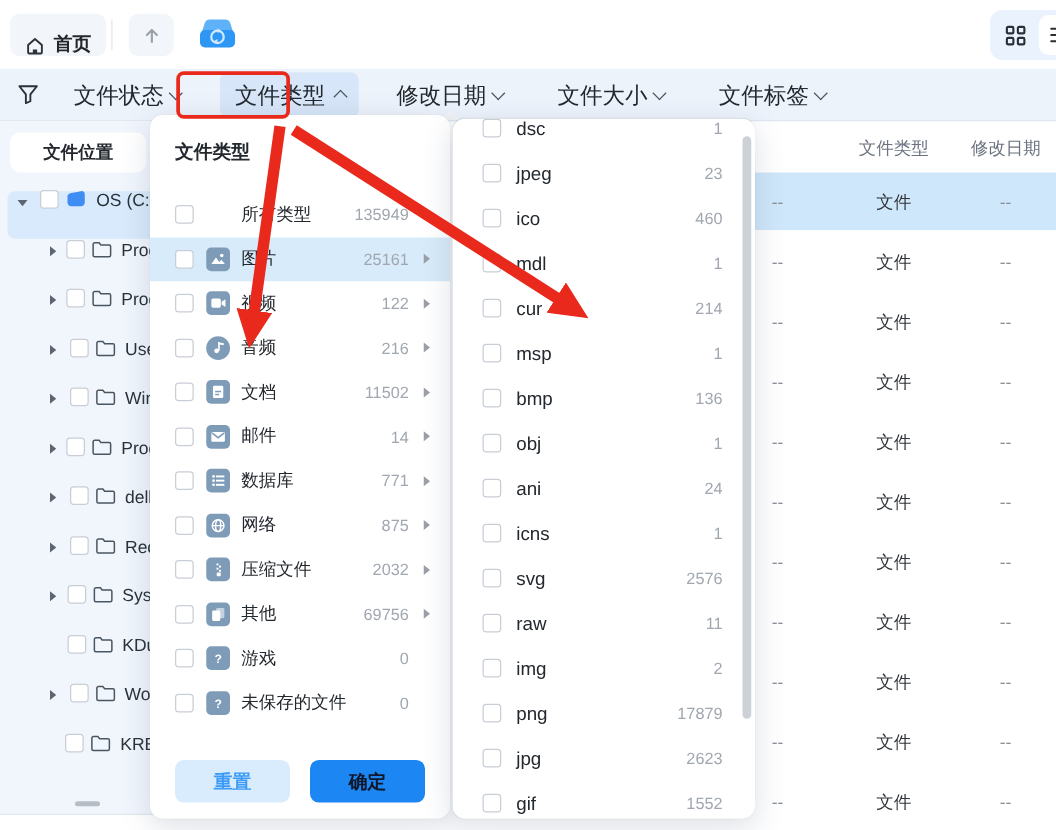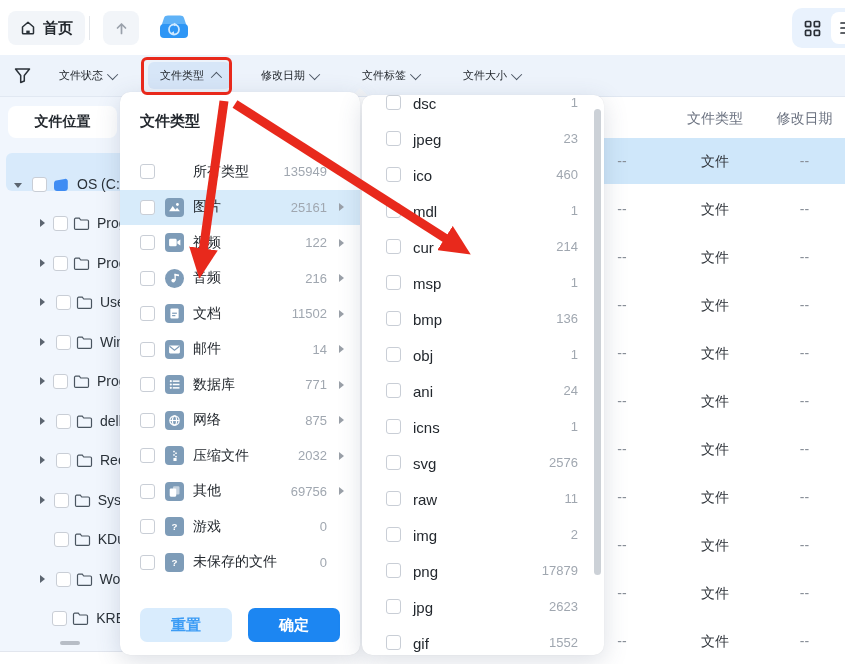--- a/index.html
+++ b/index.html
@@ -4,51 +4,51 @@
 <style>
   * { margin:0; padding:0; box-sizing:border-box; }
   html,body { width:845px; height:664px; overflow:hidden; background:#fff;
     font-family:"Liberation Sans","DejaVu Sans",sans-serif; color:#23282e; }
   #stage { position:relative; width:845px; height:664px; }
 
   
   #topbar { position:absolute; left:0; top:0; width:845px; height:55px; background:#fff; }
   .tb-btn { position:absolute; display:flex; align-items:center; gap:7px; background:#f2f5f9;
     border-radius:8px; height:34px; top:11px; padding:0 12px; cursor:pointer; }
-  #home-btn { left:8px; }
+  #home-btn { left:8px;align-items:flex-end; }
   #home-btn .lbl { font-size:15px; font-weight:bold; }
   #tb-divider { position:absolute; left:89px; top:16px; width:1px; height:24px; background:#e3e6ea; }
   #up-btn { left:103px; width:36px; justify-content:center; padding:0; color:#9aa1ab; font-size:17px; }
   #drive-ic { position:absolute; left:158px; top:14px; }
   #page-title { position:absolute; left:200px; top:19px; font-size:16px; font-weight:bold; }
   #view-switch { position:absolute; left:792px; top:8px; width:75px; height:40px; background:#e9f2fd;
     border-radius:10px; display:flex; align-items:center; padding-left:12px; gap:10px; }
   #list-btn { background:#fff; border-radius:8px; width:34px; height:32px; display:flex;
     align-items:center; justify-content:center; }
 
   
   #filterbar { position:absolute; left:0; top:55px; width:845px; height:42px; background:#edf3fb;
     border-bottom:1px solid #e1e8f2; display:flex; align-items:center; }
   #funnel { margin:0 16px 0 14px; }
-  .filter-item { display:flex; align-items:center; gap:7px; font-size:11px; padding:6px 12px;
+  .filter-item { display:flex; align-items:center; gap:7px; font-size:18px; padding:6px 12px;
     border-radius:6px; cursor:pointer; margin-right:18px; white-space:nowrap; }
   .filter-item.active { background:#d7e6f8; }
   .chev { width:8px; height:8px; border-left:1.6px solid #4b5563; border-bottom:1.6px solid #4b5563;
     display:inline-block; }
   .chev.down { transform:rotate(-45deg) translateY(-2px); }
   .chev.up   { transform:rotate(135deg) translateY(-2px); }
 
   
   #sidebar { position:absolute; left:0; top:97px; width:125px; height:555px; background:#f1f6fd;
     border-bottom:1px solid #e2e6ee; overflow:hidden; }
   #loc-tab { position:absolute; left:8px; top:9px; width:109px; height:32px; background:#fff;
     border-radius:8px; font-size:14px; font-weight:bold; display:flex; align-items:center;
     justify-content:center; cursor:pointer; }
   #tree { position:absolute; left:0; top:55px; width:125px; }
-  .tree-row { position:relative; height:39.5px; display:flex; align-items:flex-end; white-space:nowrap;
+  .tree-row { position:relative; height:39.5px; display:flex; align-items:flex-start; white-space:nowrap;
     cursor:pointer; }
   .tree-row .hl { position:absolute; left:6px; top:1px; right:-6px; bottom:1px; background:#d8eafb;
     border-radius:6px; }
   .tree-row > * { position:relative; }
   .caret { width:10px; margin-left:14px; display:inline-block; }
   .caret.l1 { margin-left:38px; }
   .caret-down { width:0; height:0; border-left:4.5px solid transparent; border-right:4.5px solid transparent;
     border-top:5.5px solid #5c6570; }
   .caret-right { width:0; height:0; border-top:4.5px solid transparent; border-bottom:4.5px solid transparent;
     border-left:5.5px solid #5c6570; margin-left:2px; }
@@ -84,21 +84,21 @@
   .type-label { font-size:14px; margin-left:9px; flex:0 0 auto; }
   .type-count { flex:1; text-align:right; font-size:13px; color:#a0a7b0; padding-right:8px; }
   .sub-arrow { width:0; height:0; border-top:4px solid transparent; border-bottom:4px solid transparent;
     border-left:5px solid #9aa0a8; margin-left:4px; }
   .sub-arrow.hidden { visibility:hidden; }
   #type-actions { position:absolute; left:0; bottom:13px; width:100%; display:flex;
     justify-content:center; gap:16px; }
   .btn { width:92px; height:34px; border:none; border-radius:7px; font-size:15px; font-weight:bold;
     cursor:pointer; font-family:inherit; }
   #reset-btn { background:#d9ecfd; color:#3c9cf5; }
-  #confirm-btn { background:#1c86f2; color:#ffffff; }
+  #confirm-btn { background:#1c86f2; color:#0f172a; }
 
   #ext-panel { left:362px; top:95px; width:242px; height:560px; }
   .ext-row { height:36px; display:flex; align-items:flex-start; padding:0 26px 0 24px; cursor:pointer; }
   .ext-name { font-size:15px; margin-left:12px; }
   .ext-count { flex:1; text-align:right; font-size:13px; color:#a0a7b0; }
   #ext-scroll { position:absolute; right:3px; top:14px; width:7px; height:466px; border-radius:4px;
     background:#ccd1d7; }
   #panel-notch { position:absolute; left:352px; top:88px; width:0; height:0; z-index:9;
     border-left:8px solid transparent; border-right:8px solid transparent;
     border-bottom:8px solid #f3f5f8; }
@@ -167,25 +167,25 @@
       </div>
       <div class="filter-item active">
         <span>文件类型</span>
         <span class="chev up"></span>
       </div>
       <div class="filter-item">
         <span>修改日期</span>
         <span class="chev down"></span>
       </div>
       <div class="filter-item">
+        <span>文件大小</span>
+        <span class="chev down"></span>
+      </div>
+      <div class="filter-item">
         <span>文件标签</span>
-        <span class="chev down"></span>
-      </div>
-      <div class="filter-item">
-        <span>文件大小</span>
         <span class="chev down"></span>
       </div>
     </div>
 
   <div id="sidebar">
     <div id="loc-tab">文件位置</div>
     <div id="tree">
         <div class="tree-row">
           <div class="hl"></div>
           <span class="caret"><span class="caret-down" style="display: inline-block;"></span></span>

